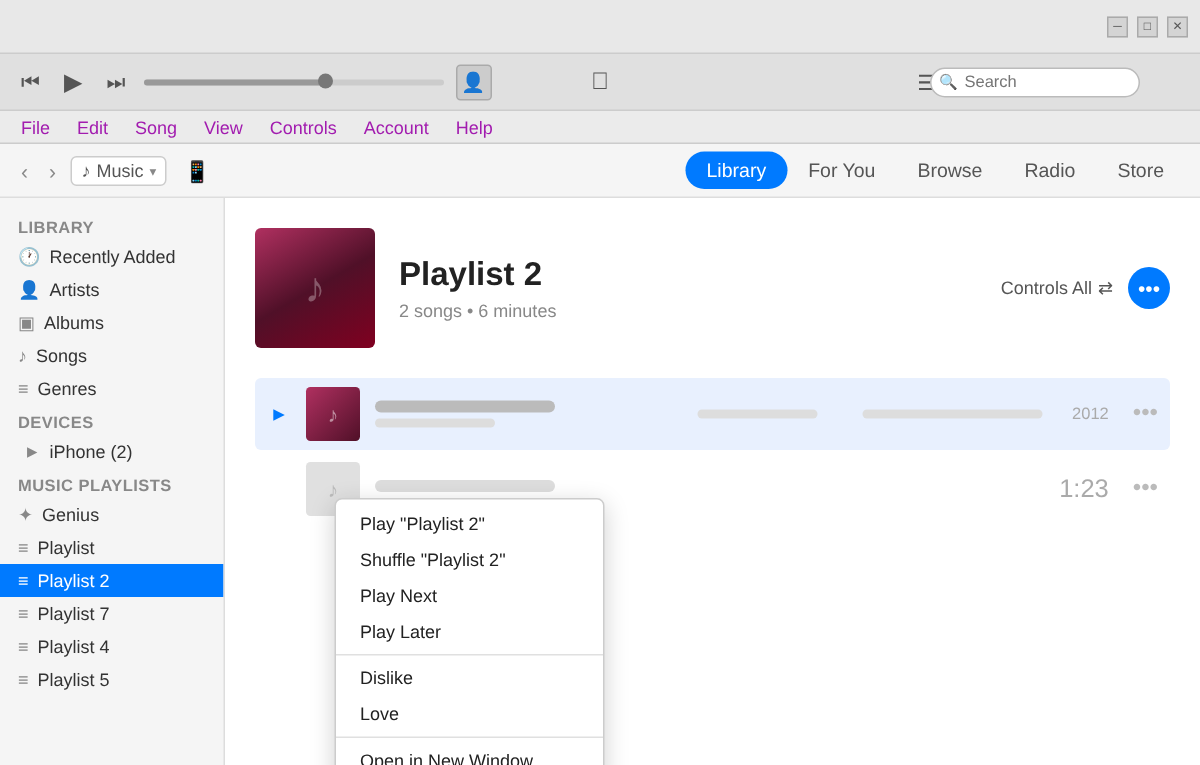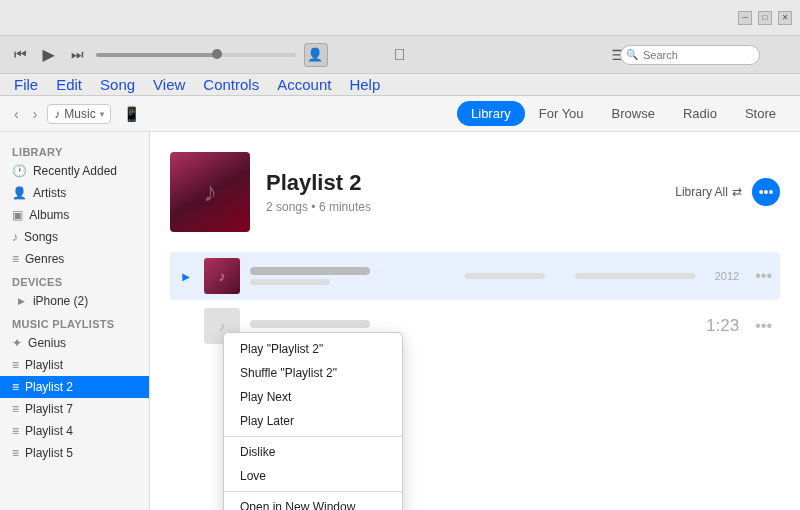--- a/index.html
+++ b/index.html
@@ -133,22 +133,22 @@
       height: 22px;
       background: #ebebeb;
       border-bottom: 1px solid #ccc;
       display: flex;
       align-items: center;
       padding: 0 6px;
       gap: 2px;
     }
     .menu-item {
       padding: 2px 8px;
-      font-size: 15px;
-      color: #1d4ed8;
+      font-size: 12px;
+      color: #a21caf;
       cursor: pointer;
       border-radius: 3px;
     }
 
     
     .nav-bar {
       height: 36px;
       background: #f5f5f5;
       border-bottom: 1px solid #ddd;
       display: flex;
@@ -460,21 +460,21 @@
         <div class="playlist-art-inner">
           <span style="color:rgba(255,255,255,0.3); font-size:28px;">♪</span>
         </div>
       </div>
       <div class="playlist-info">
         <h1>Playlist 2</h1>
         <p>2 songs • 6 minutes</p>
       </div>
       <div class="playlist-actions">
         <div class="shuffle-btn">
-          <span>Library All</span>
+          <span>Controls All</span>
           <span>⇄</span>
         </div>
         <div class="more-btn">•••</div>
       </div>
     </div>
 
     <div class="track-item playing">
       <div class="track-num">
         <span style="color:#007aff; font-size:10px;">▶</span>
       </div>

